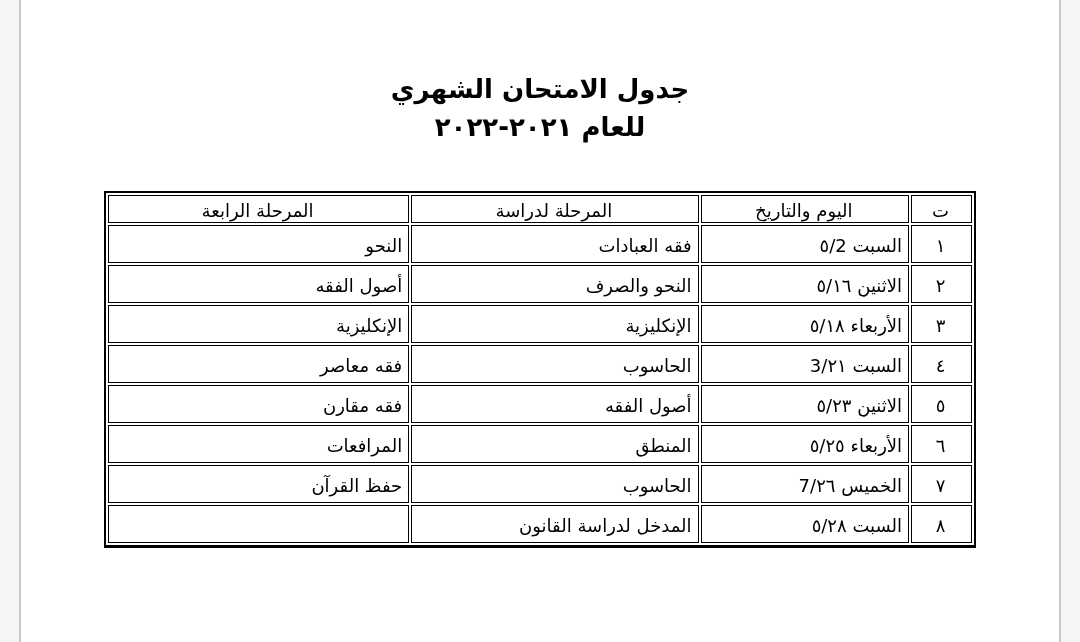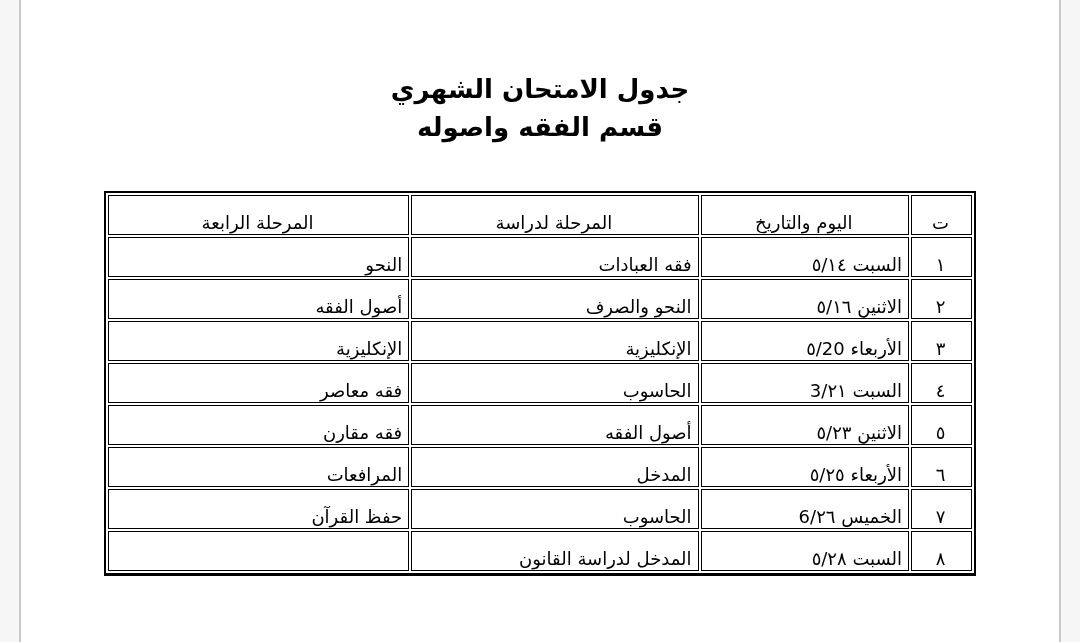--- a/index.html
+++ b/index.html
@@ -38,99 +38,99 @@
     background: #fff;
   }
   .exam-table col.col-idx   { width: 7.1%; }
   .exam-table col.col-day   { width: 24.3%; }
   .exam-table col.col-st1   { width: 33.5%; }
   .exam-table col.col-st4   { width: 35.1%; }
   .exam-table th, .exam-table td {
     border: 1.5px solid #000;
     font-size: 18px;
     color: #000;
-    padding: 16px 6px 1px 4px;
+    padding: 4px 6px 1px 4px;
     vertical-align: middle;
     overflow: hidden;
     white-space: nowrap;
   }
   .exam-table th {
     height: 26px;
     font-weight: normal;
     text-align: center;
   }
   .exam-table td { height: 38px; }
   .c-idx { text-align: center; }
   .c-day, .c-sub { }
 </style>
 </head>
 <body>
 
 <div class="page">
 
   <div class="title-block">
     <div>جدول الامتحان الشهري</div>
-    <div>قسم الفقه واصوله</div>
+    <div>للعام ٢٠٢١-٢٠٢٢</div>
   </div>
 
   <table class="exam-table">
     <colgroup>
       <col class="col-idx">
         <col class="col-day">
         <col class="col-st1">
         <col class="col-st4">
     </colgroup>
     <thead>
       <tr>
         <th>ت</th>
         <th>اليوم والتاريخ</th>
         <th>المرحلة لدراسة</th>
         <th>المرحلة الرابعة</th>
       </tr>
     </thead>
     <tbody>
       <tr>
         <td class="c-idx">١</td>
-        <td class="c-day">السبت ٥/١٤</td>
+        <td class="c-day">السبت ٥/2</td>
         <td class="c-sub">فقه العبادات</td>
         <td class="c-sub">النحو</td>
       </tr>
       <tr>
         <td class="c-idx">٢</td>
         <td class="c-day">الاثنين ٥/١٦</td>
         <td class="c-sub">النحو والصرف</td>
         <td class="c-sub">أصول الفقه</td>
       </tr>
       <tr>
         <td class="c-idx">٣</td>
-        <td class="c-day">الأربعاء ٥/20</td>
+        <td class="c-day">الأربعاء ٥/١٨</td>
         <td class="c-sub">الإنكليزية</td>
         <td class="c-sub">الإنكليزية</td>
       </tr>
       <tr>
         <td class="c-idx">٤</td>
         <td class="c-day">السبت 3/٢١</td>
         <td class="c-sub">الحاسوب</td>
         <td class="c-sub">فقه معاصر</td>
       </tr>
       <tr>
         <td class="c-idx">٥</td>
         <td class="c-day">الاثنين ٥/٢٣</td>
         <td class="c-sub">أصول الفقه</td>
         <td class="c-sub">فقه مقارن</td>
       </tr>
       <tr>
         <td class="c-idx">٦</td>
         <td class="c-day">الأربعاء ٥/٢٥</td>
-        <td class="c-sub">المدخل</td>
+        <td class="c-sub">المنطق</td>
         <td class="c-sub">المرافعات</td>
       </tr>
       <tr>
         <td class="c-idx">٧</td>
-        <td class="c-day">الخميس 6/٢٦</td>
+        <td class="c-day">الخميس 7/٢٦</td>
         <td class="c-sub">الحاسوب</td>
         <td class="c-sub">حفظ القرآن</td>
       </tr>
       <tr>
         <td class="c-idx">٨</td>
         <td class="c-day">السبت ٥/٢٨</td>
         <td class="c-sub">المدخل لدراسة القانون</td>
         <td class="c-sub"></td>
       </tr>
     </tbody>

